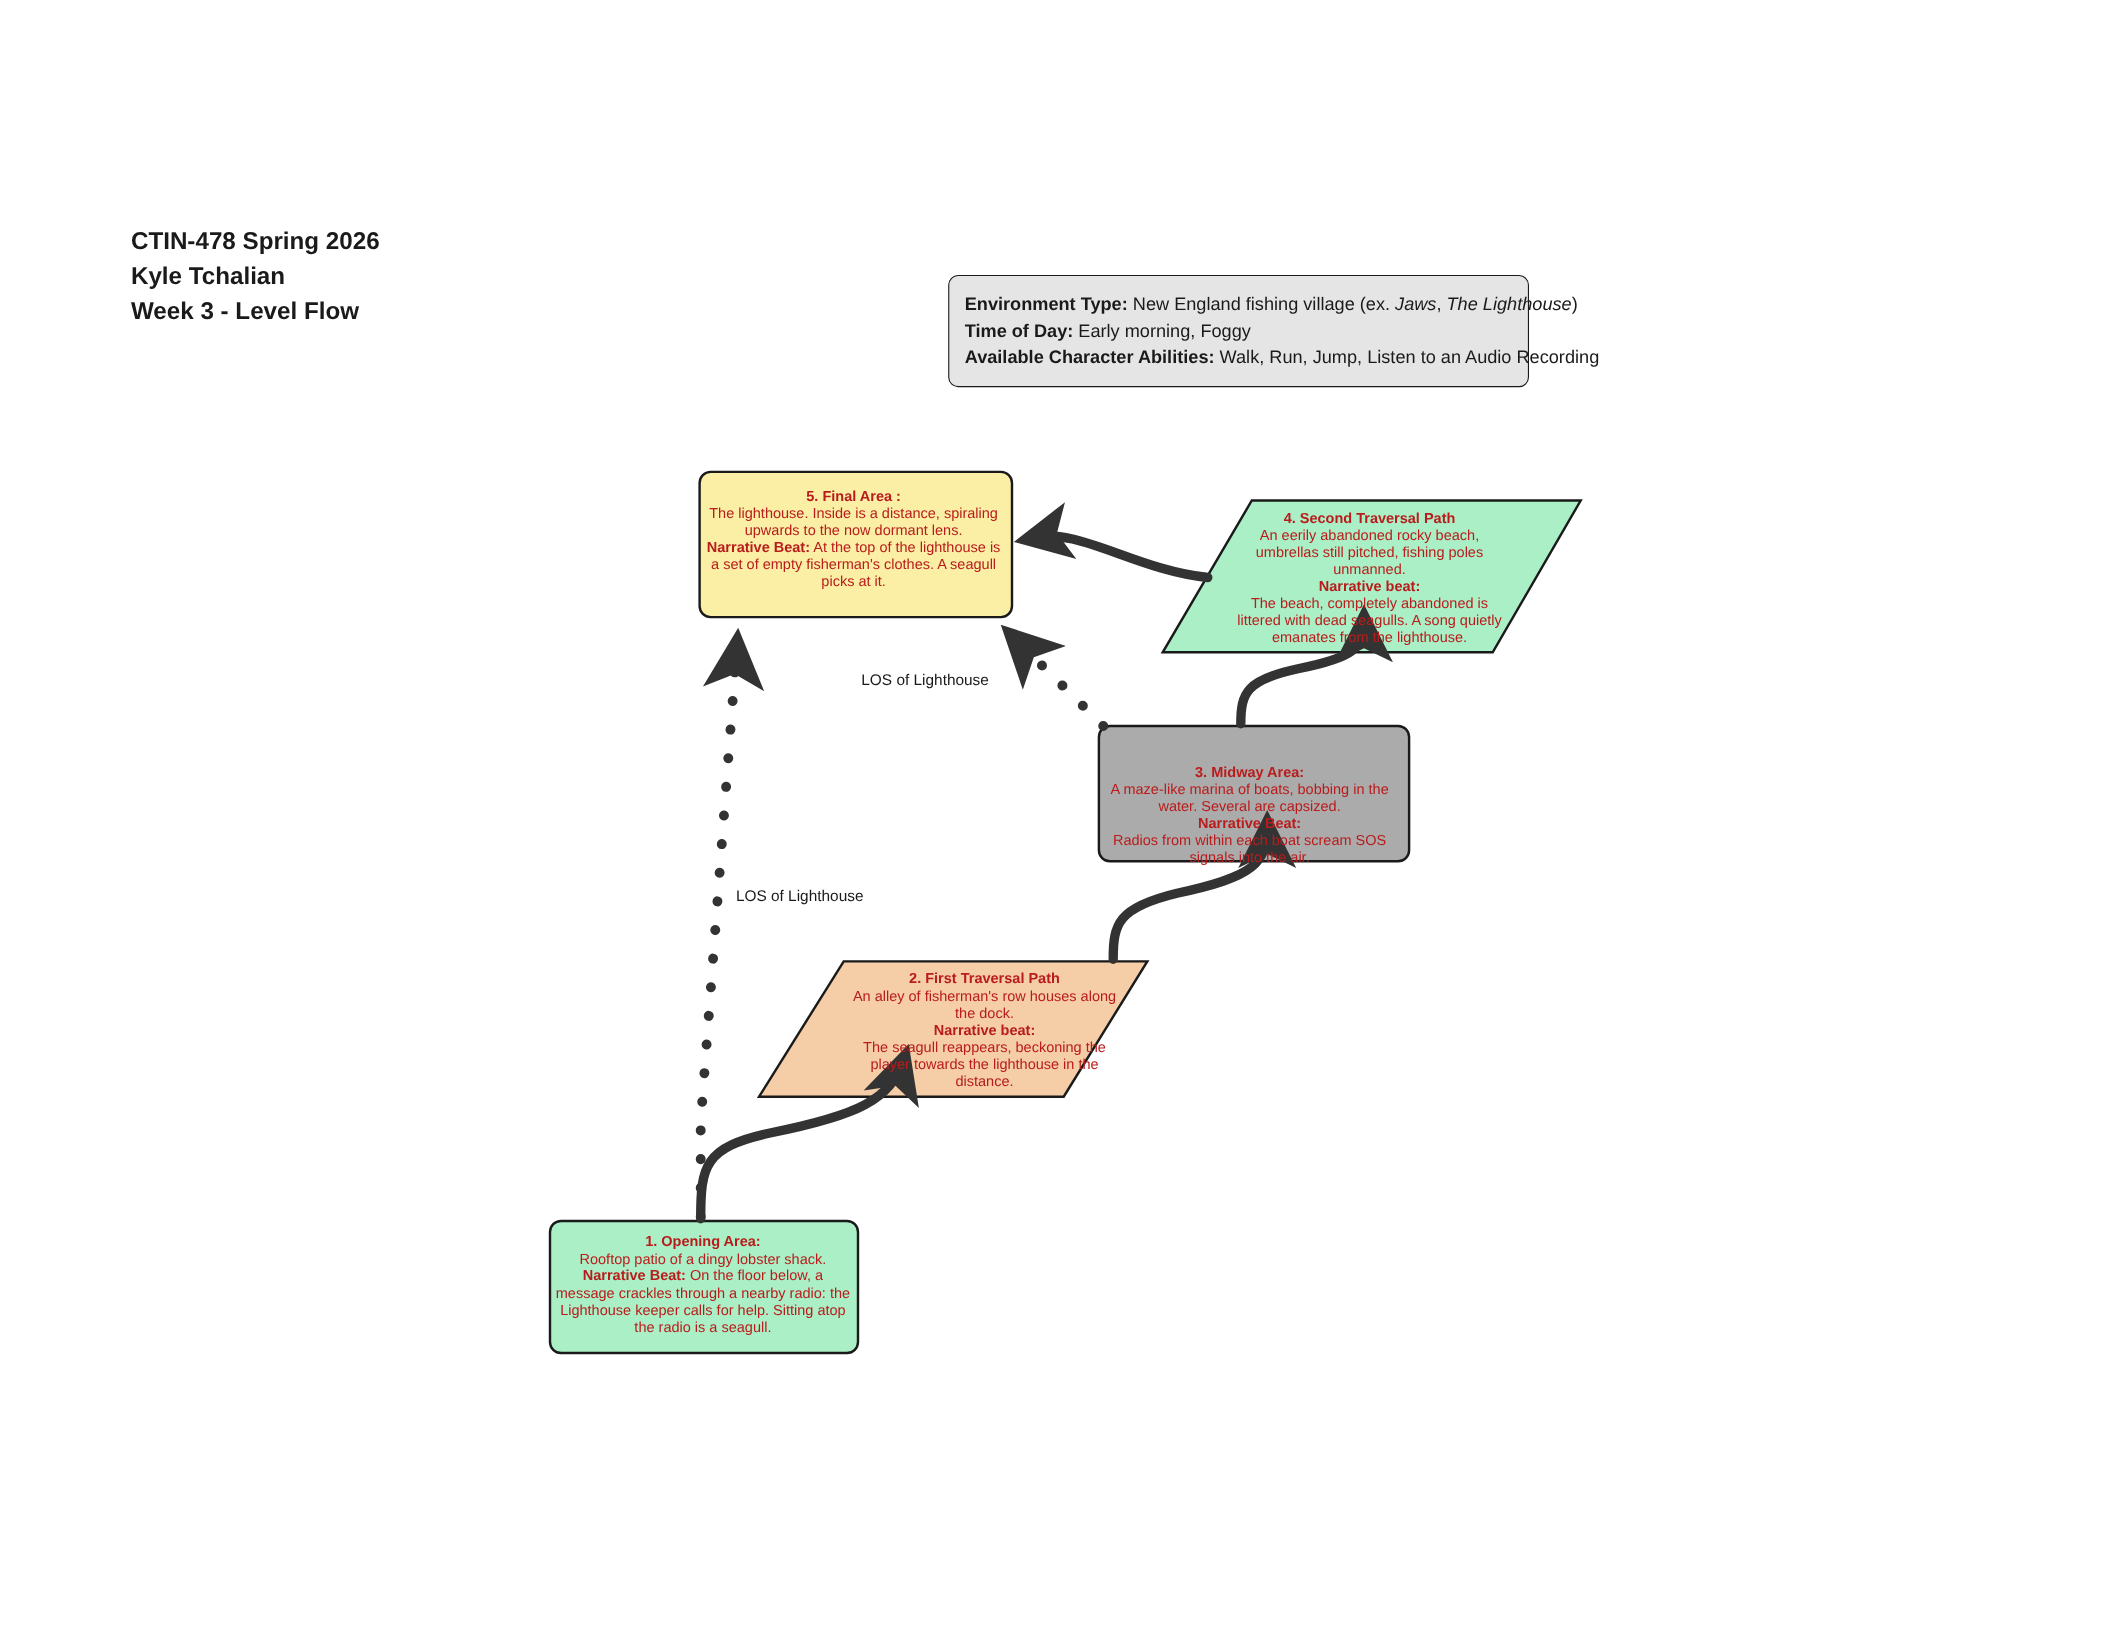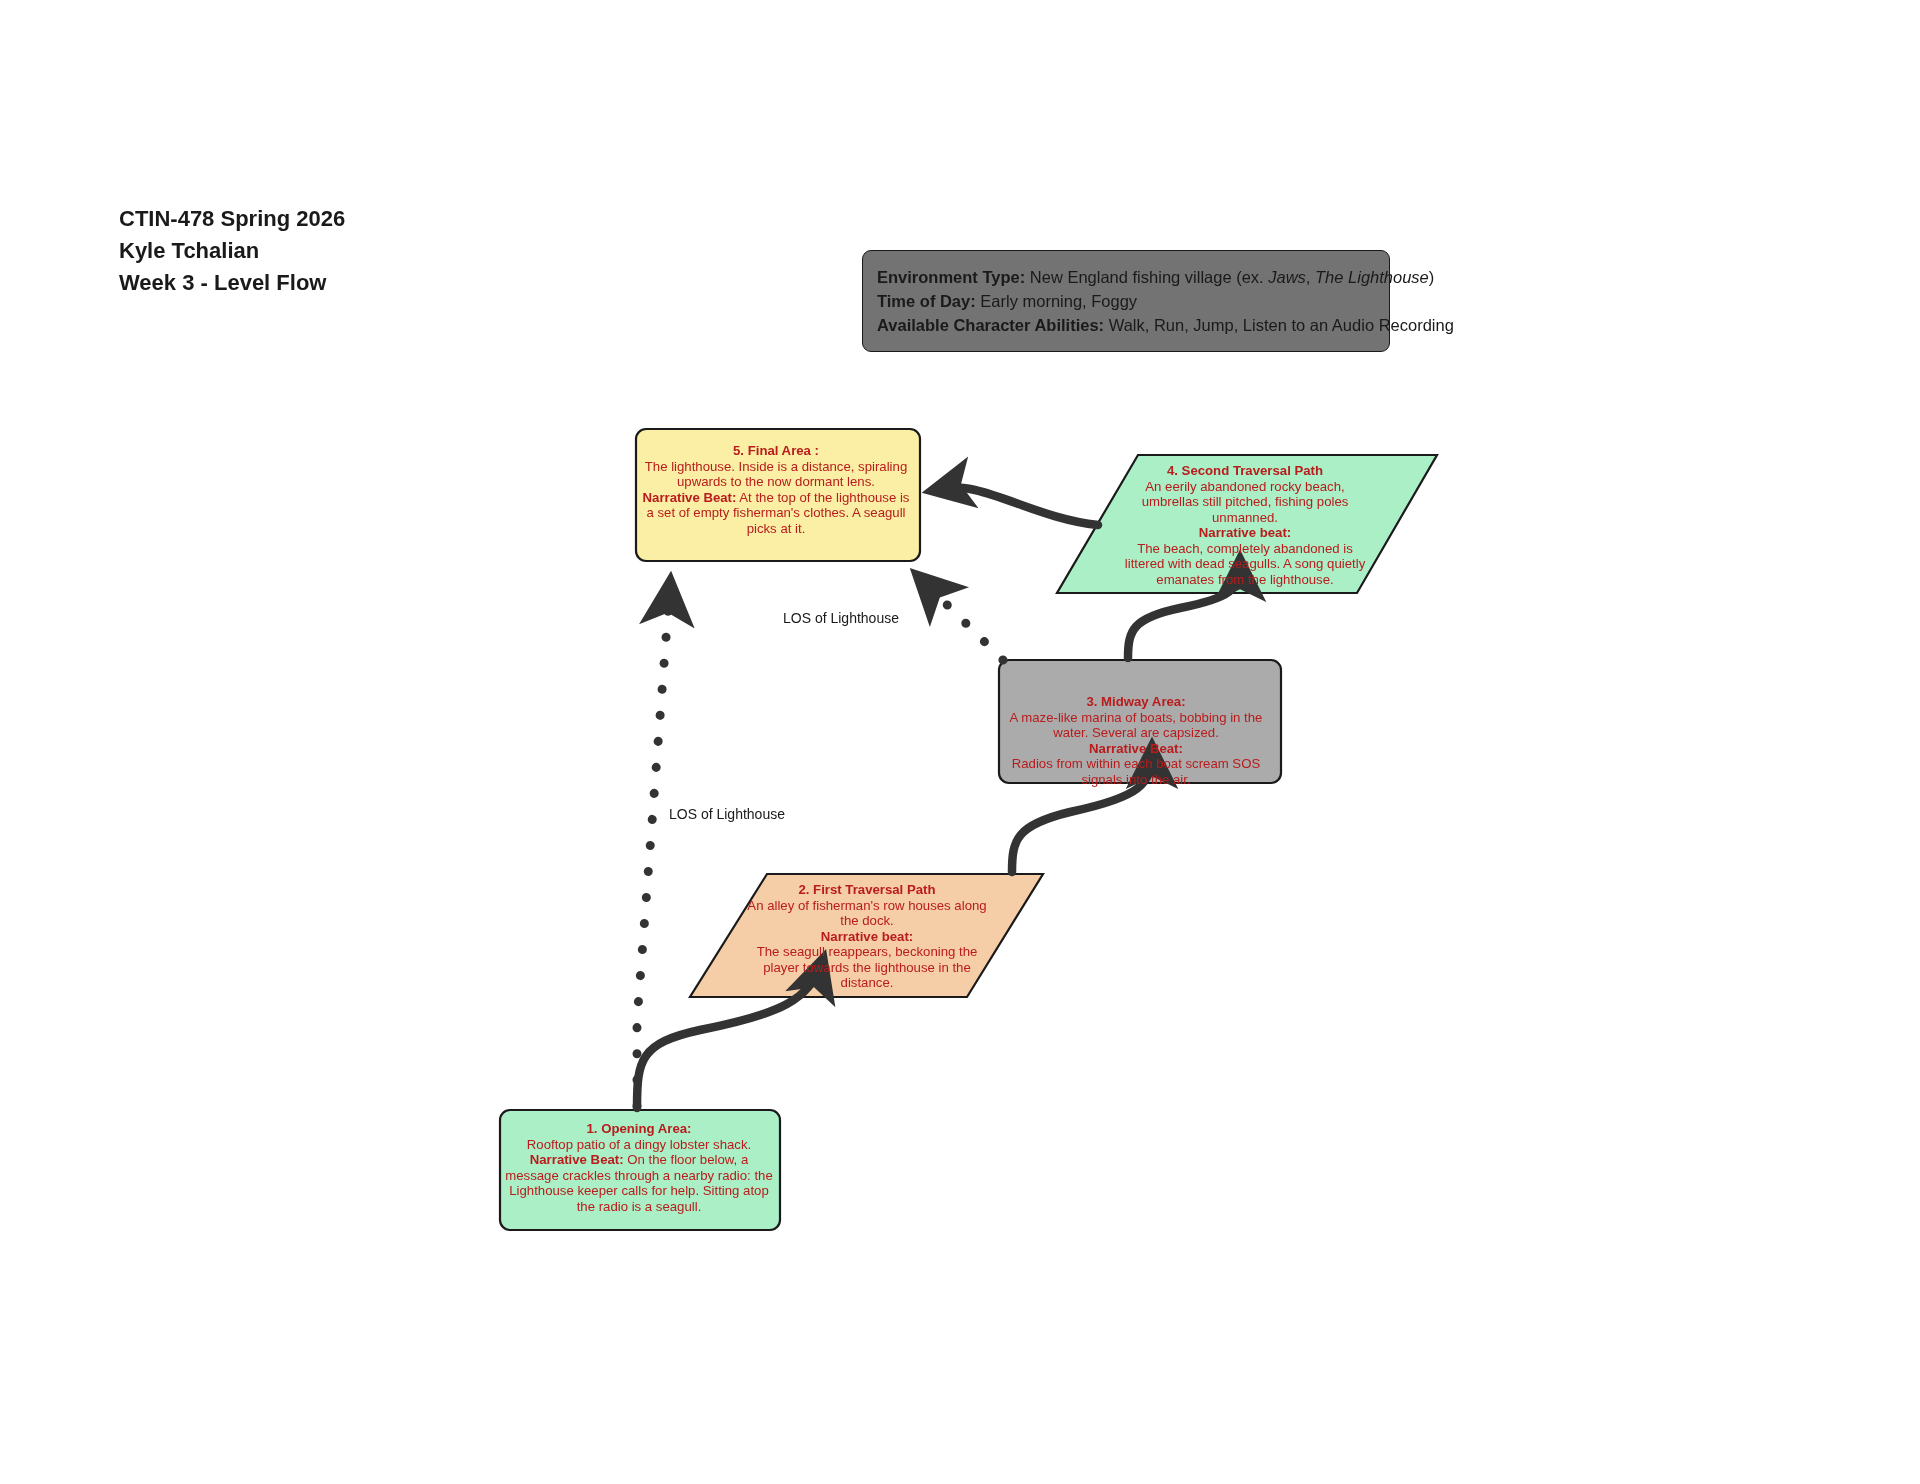--- a/index.html
+++ b/index.html
@@ -36,21 +36,21 @@
   }
 
   
   .info-box {
     position: absolute;
     left: 862px;
     top: 250px;
     width: 528px;
     min-height: 98px;
     box-sizing: border-box;
-    background: #737373;
+    background: #e5e5e5;
     border: 1.6px solid #1a1a1a;
     border-radius: 9px;
     padding: 14px 16px 14px 14px;
     font-size: 16.5px;
     line-height: 24px;
     color: #1a1a1a;
   }
   .info-row { white-space: nowrap; }
   .info-row b { font-weight: bold; }
   .info-row i { font-style: italic; }
@@ -74,21 +74,21 @@
     font-family: "Liberation Sans", sans-serif;
     pointer-events: none;
   }
   .node-text .ttl { font-weight: bold; }
   .node-text .lbl { font-weight: bold; }
 
   
   #node5-text { left: 640px; top: 443px; width: 272px; }
   #node4-text { left: 1120px; top: 463px; width: 250px; }
   #node3-text { left: 1000px; top: 670px; width: 272px; margin-top: 24px; }
-  #node2-text { left: 742px; top: 882px; width: 250px; }
+  #node2-text { left: 770px; top: 882px; width: 250px; }
   #node1-text { left: 503px; top: 1121px; width: 272px; }
 
   
   .los-label {
     position: absolute;
     font-size: 14px;
     color: #1a1a1a;
     white-space: nowrap;
   }
   #los-label-upper { left: 783px; top: 610px; }

